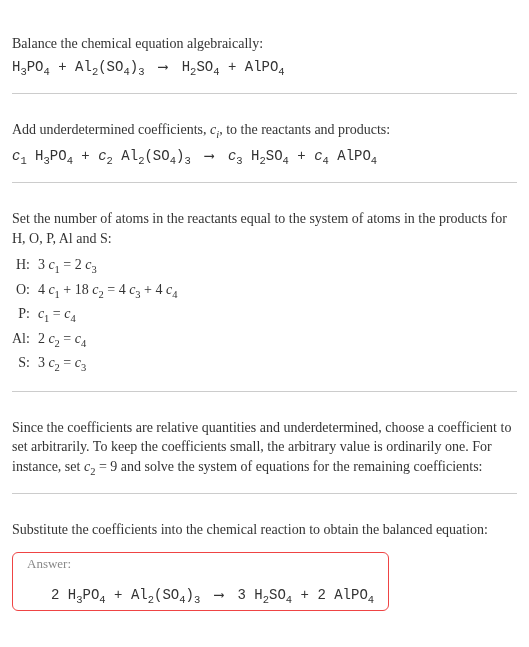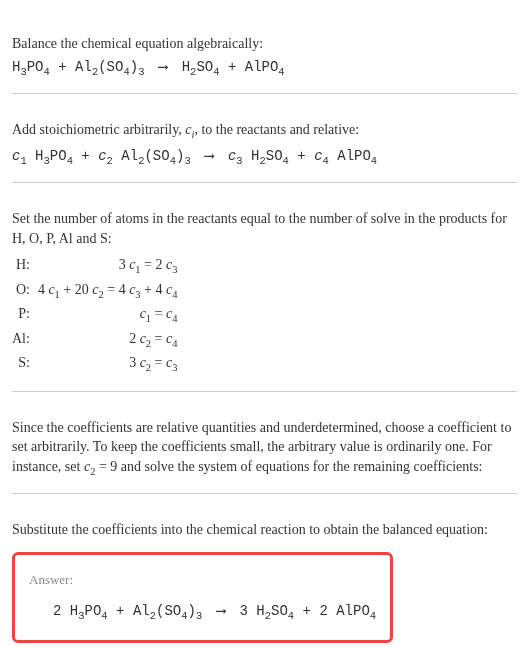--- a/index.html
+++ b/index.html
@@ -27,34 +27,33 @@
     }
     sub { font-size: 0.75em; vertical-align: sub; }
     .arrow { display: inline-block; margin: 0 6px; }
     .atom-table {
       border-collapse: collapse;
       margin-top: 6px;
     }
     .atom-table td {
       padding: 1px 6px 1px 0;
       vertical-align: top;
-      text-align: right;
     }
     .atom-table td:first-child {
       text-align: right;
       padding-right: 8px;
     }
     .coeff-block {
       margin-top: 4px;
     }
     .coeff-line { line-height: 1.4; }
     .answer-box {
-      border: 3px solid #ef4444;
+      border: 1px solid #ef4444;
       border-radius: 6px;
-      padding: 16px 14px;
+      padding: 2px 14px;
       display: inline-block;
       min-width: 360px;
     }
     .answer-label {
       color: #888;
       font-size: 13px;
       margin-bottom: 6px;
     }
     .answer-eq {
       padding-left: 24px;
@@ -75,43 +74,43 @@
     <span class="arrow">⟶</span>
     <span>H</span><sub>2</sub><span>SO</span><sub>4</sub><span> + </span><span>AlPO</span><sub>4</sub>
   </div>
 </div>
 
 <hr>
 
 
 <div class="section">
   <div>
-    <span>Add stoichiometric arbitrarily, </span><span class="ital">c</span><sub class="ital">i</sub><span>, to the reactants and relative:</span>
+    <span>Add underdetermined coefficients, </span><span class="ital">c</span><sub class="ital">i</sub><span>, to the reactants and products:</span>
   </div>
   <div class="eq">
     <span class="ital">c</span><sub>1</sub><span> H</span><sub>3</sub><span>PO</span><sub>4</sub><span> + </span><span class="ital">c</span><sub>2</sub><span> Al</span><sub>2</sub><span>(SO</span><sub>4</sub><span>)</span><sub>3</sub>
     <span class="arrow">⟶</span>
     <span class="ital">c</span><sub>3</sub><span> H</span><sub>2</sub><span>SO</span><sub>4</sub><span> + </span><span class="ital">c</span><sub>4</sub><span> AlPO</span><sub>4</sub>
   </div>
 </div>
 
 <hr>
 
 
 <div class="section">
-  <div>Set the number of atoms in the reactants equal to the number of solve in the products for H, O, P, Al and S:</div>
+  <div>Set the number of atoms in the reactants equal to the system of atoms in the products for H, O, P, Al and S:</div>
   <table class="atom-table">
     <tbody>
         <tr>
       <td>H:</td>
       <td><span>3 </span><span class="ital">c</span><sub>1</sub><span> = 2 </span><span class="ital">c</span><sub>3</sub></td>
     </tr>
     <tr>
       <td>O:</td>
-      <td><span>4 </span><span class="ital">c</span><sub>1</sub><span> + 20 </span><span class="ital">c</span><sub>2</sub><span> = 4 </span><span class="ital">c</span><sub>3</sub><span> + 4 </span><span class="ital">c</span><sub>4</sub></td>
+      <td><span>4 </span><span class="ital">c</span><sub>1</sub><span> + 18 </span><span class="ital">c</span><sub>2</sub><span> = 4 </span><span class="ital">c</span><sub>3</sub><span> + 4 </span><span class="ital">c</span><sub>4</sub></td>
     </tr>
     <tr>
       <td>P:</td>
       <td><span class="ital">c</span><sub>1</sub><span> = </span><span class="ital">c</span><sub>4</sub></td>
     </tr>
     <tr>
       <td>Al:</td>
       <td><span>2 </span><span class="ital">c</span><sub>2</sub><span> = </span><span class="ital">c</span><sub>4</sub></td>
     </tr>
     <tr>

